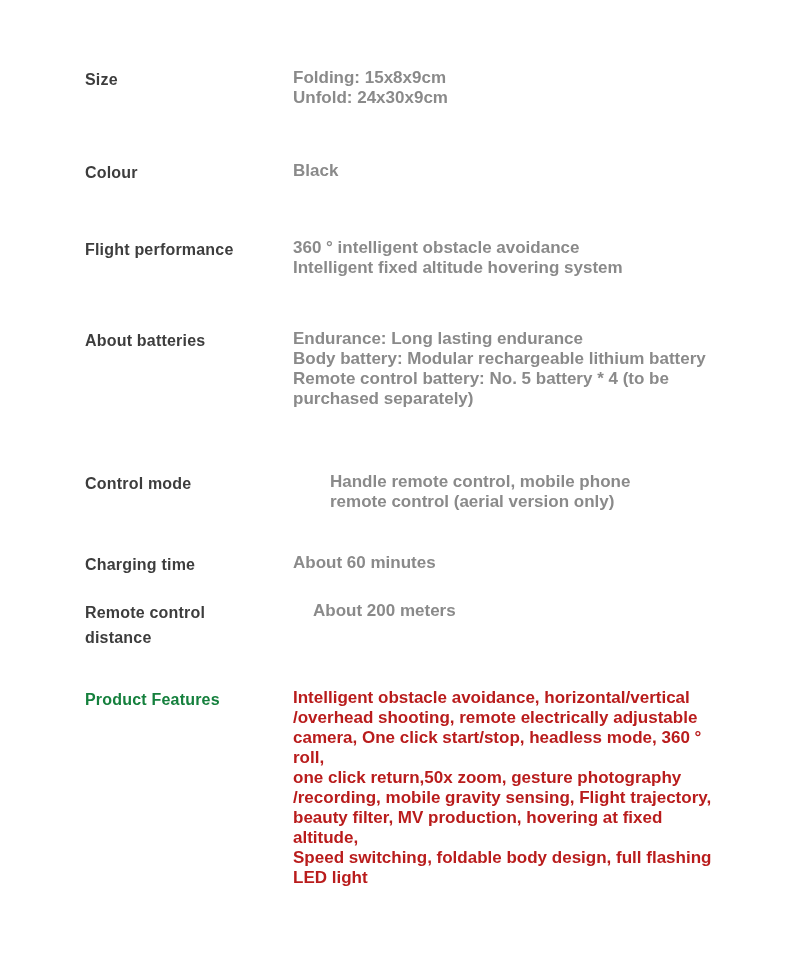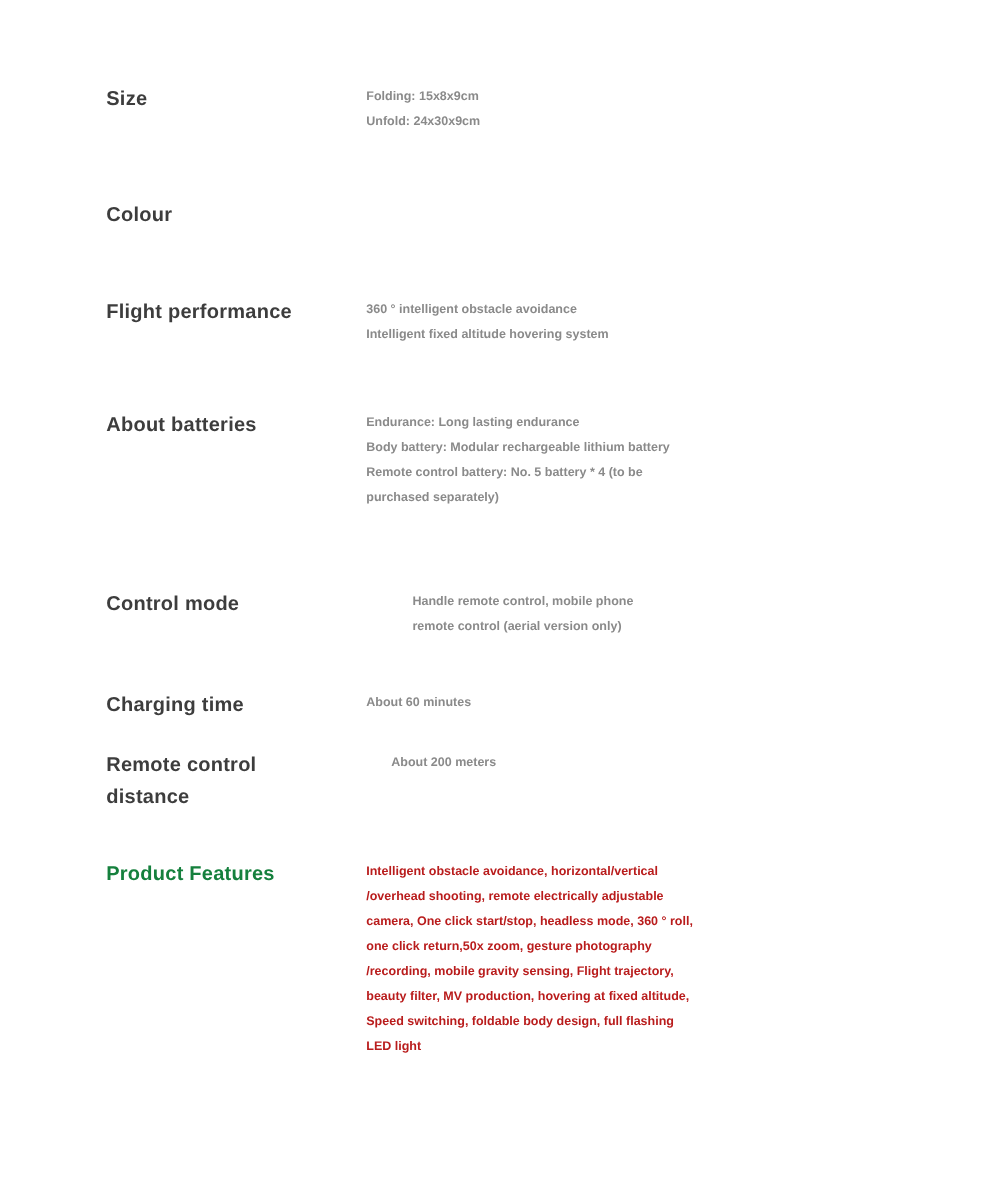--- a/index.html
+++ b/index.html
@@ -24,21 +24,21 @@
     margin-right: 38px;
     flex: 0 0 auto;
     font-size: 16px;
     line-height: 25px;
     color: #3d3d3d;
     letter-spacing: 0.2px;
   }
   .spec-value {
     width: 420px;
     flex: 0 0 auto;
-    font-size: 10px;
+    font-size: 17px;
     line-height: 20px;
     color: #8a8a8a;
     white-space: pre-line;
     padding-top: 1px;
   }
   
   .spec-row:nth-of-type(2) { margin-top: 52px; }
   .spec-row:nth-of-type(3) { margin-top: 52px; }
   .spec-row:nth-of-type(4) { margin-top: 50px; }
   .spec-row:nth-of-type(5) { margin-top: 62px; justify-content: space-between; }
@@ -56,20 +56,21 @@
 <div class="spec-sheet">
 
   <div class="spec-row">
     <div class="spec-label">Size</div>
     <div class="spec-value">Folding: 15x8x9cm
 Unfold: 24x30x9cm</div>
   </div>
 
   <div class="spec-row">
     <div class="spec-label">Colour</div>
+    <div class="spec-value">Black</div>
   </div>
 
   <div class="spec-row">
     <div class="spec-label">Flight performance</div>
     <div class="spec-value">360 ° intelligent obstacle avoidance
 Intelligent fixed altitude hovering system</div>
   </div>
 
 
   <div class="spec-row">

